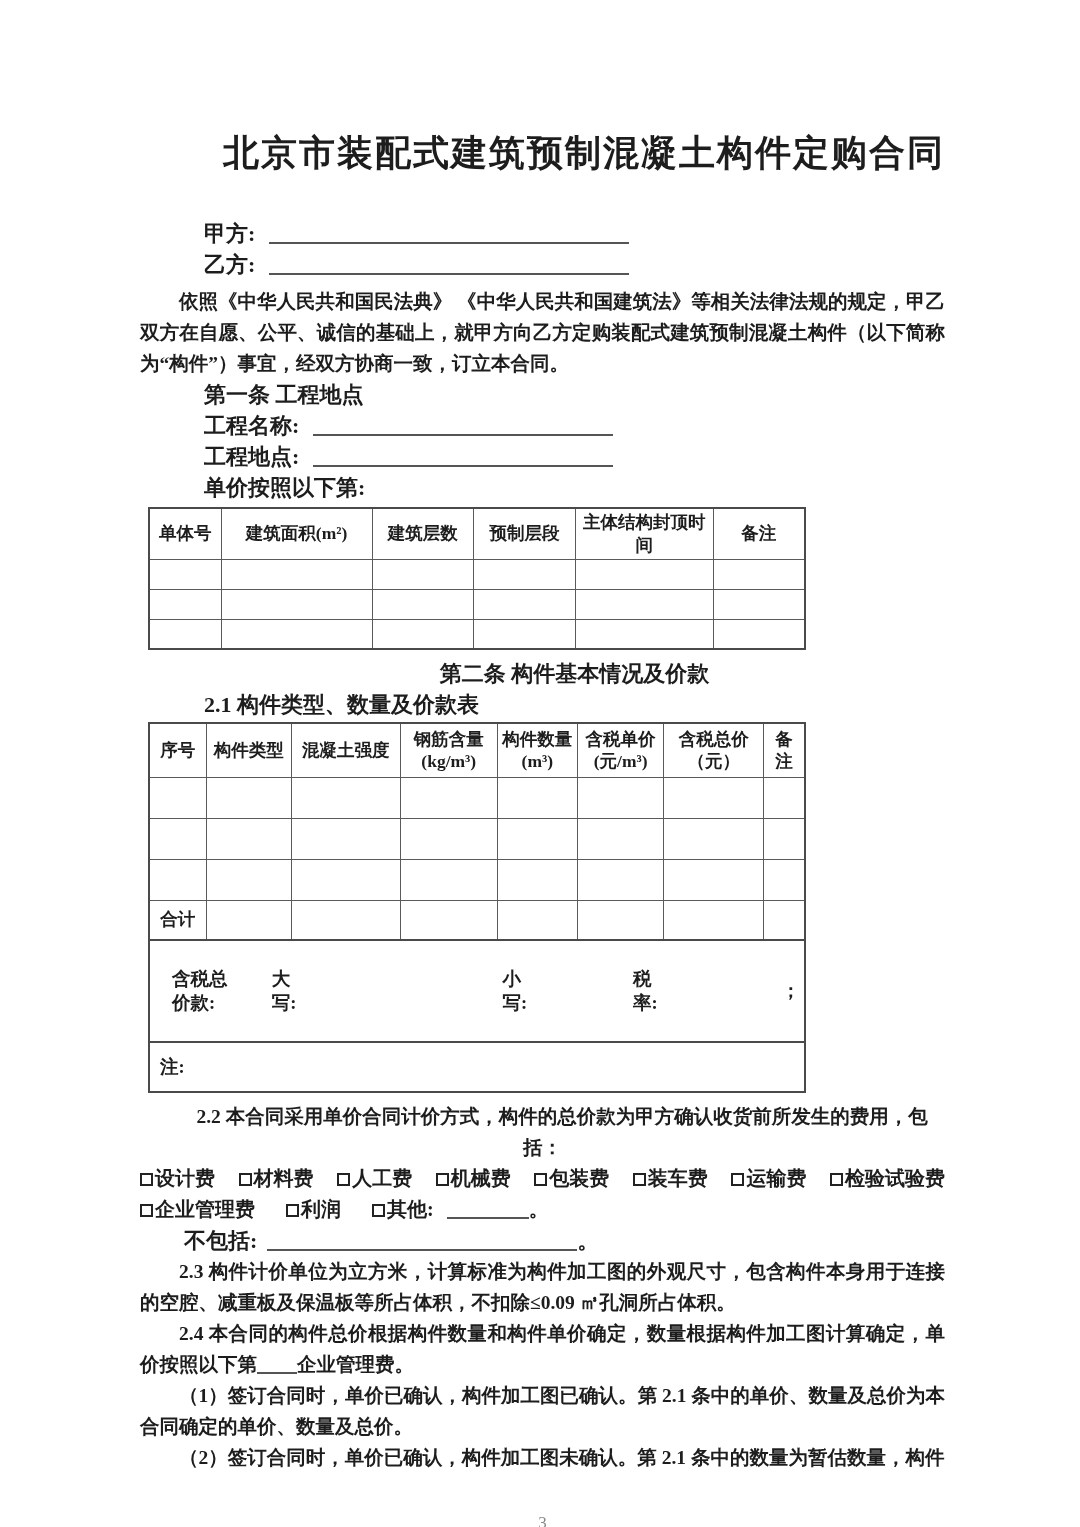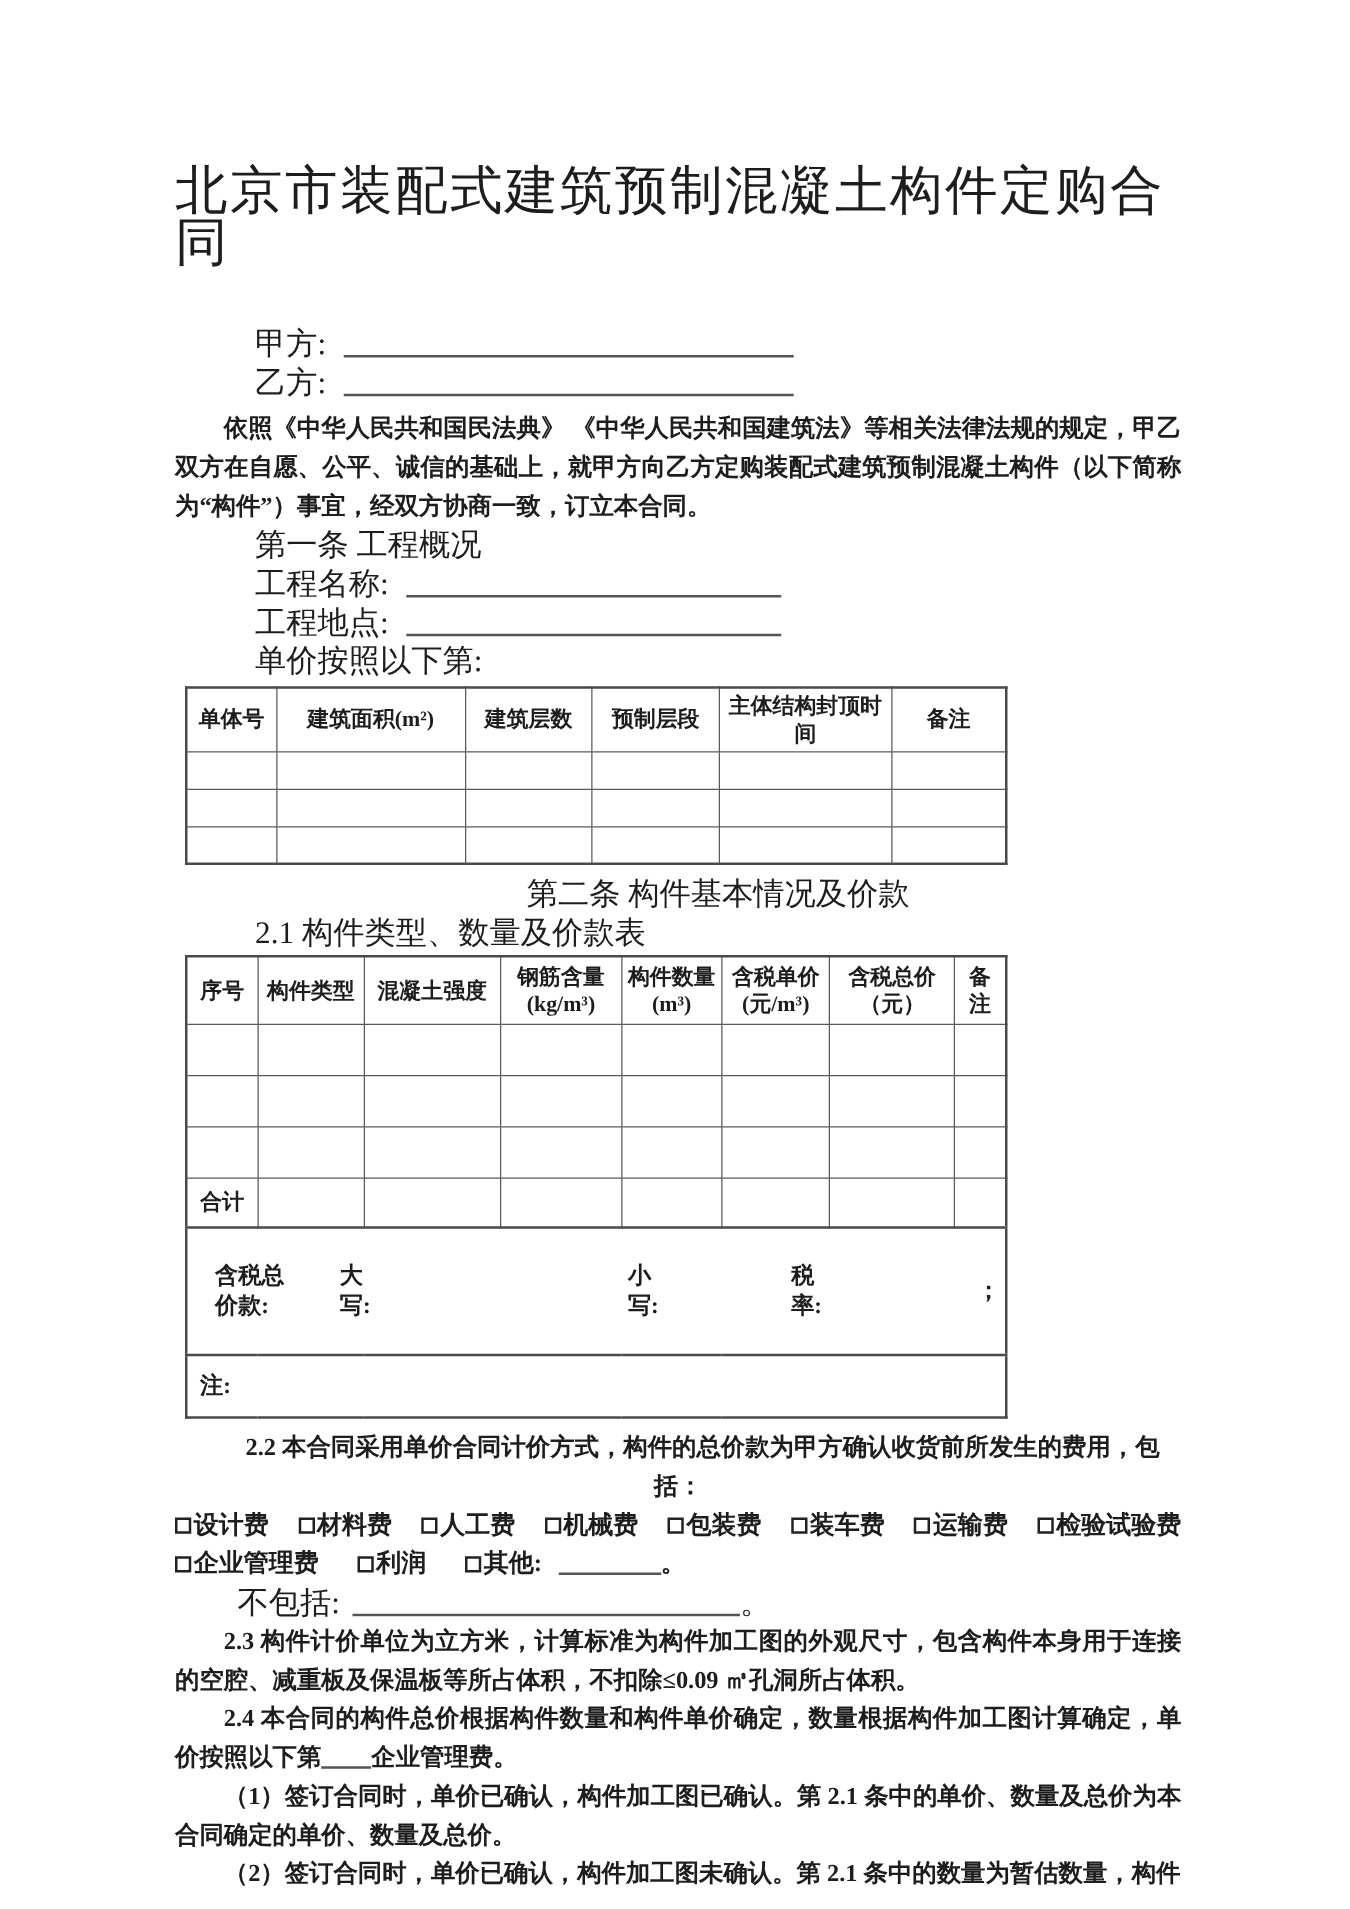--- a/index.html
+++ b/index.html
@@ -12,30 +12,30 @@
   }
   .page {
     position: relative;
     width: 1080px; height: 1527px;
     overflow: hidden;
   }
   .content { padding: 132px 135px 0 140px; }
 
   .doc-title {
     margin: 0 0 44px 0;
-    text-align: left;
-    font-size: 42px;
-    font-weight: normal;
+    text-align: right;
+    font-size: 36px;
+    font-weight: bold;
     letter-spacing: 2px;
     line-height: 42px;
   }
 
   .line {
-    font-size: 25px;
-    font-weight: normal;
+    font-size: 22px;
+    font-weight: bold;
     line-height: 31px;
     margin: 0;
   }
   .indent-1 { margin-left: 64px; }
 
   .blank {
     display: inline-block;
     border-bottom: 2px solid #555;
     height: 20px;
     vertical-align: -3px;
@@ -130,21 +130,21 @@
 <div class="page">
   <div class="content">
 
     <h1 class="doc-title">北京市装配式建筑预制混凝土构件定购合同</h1>
 
     <p class="line indent-1"><span>甲方:</span><span class="blank blank-party"></span></p>
     <p class="line indent-1"><span>乙方:</span><span class="blank blank-party"></span></p>
 
     <p class="para mt6">依照《中华人民共和国民法典》 《中华人民共和国建筑法》等相关法律法规的规定，甲乙双方在自愿、公平、诚信的基础上，就甲方向乙方定购装配式建筑预制混凝土构件（以下简称为“构件”）事宜，经双方协商一致，订立本合同。</p>
 
-    <p class="line indent-1">第一条 工程概况</p>
+    <p class="line indent-1">第一条 工程地点</p>
     <p class="line indent-1"><span>工程名称:</span><span class="blank blank-proj"></span></p>
     <p class="line indent-1"><span>工程地点:</span><span class="blank blank-proj"></span></p>
     <p class="line indent-1">单价按照以下第:</p>
 
     <table class="doc-table" id="table1" style="margin-top:4px;">
       <colgroup>
         <col style="width:11%">
           <col style="width:23%">
           <col style="width:15.5%">
           <col style="width:15.5%">

